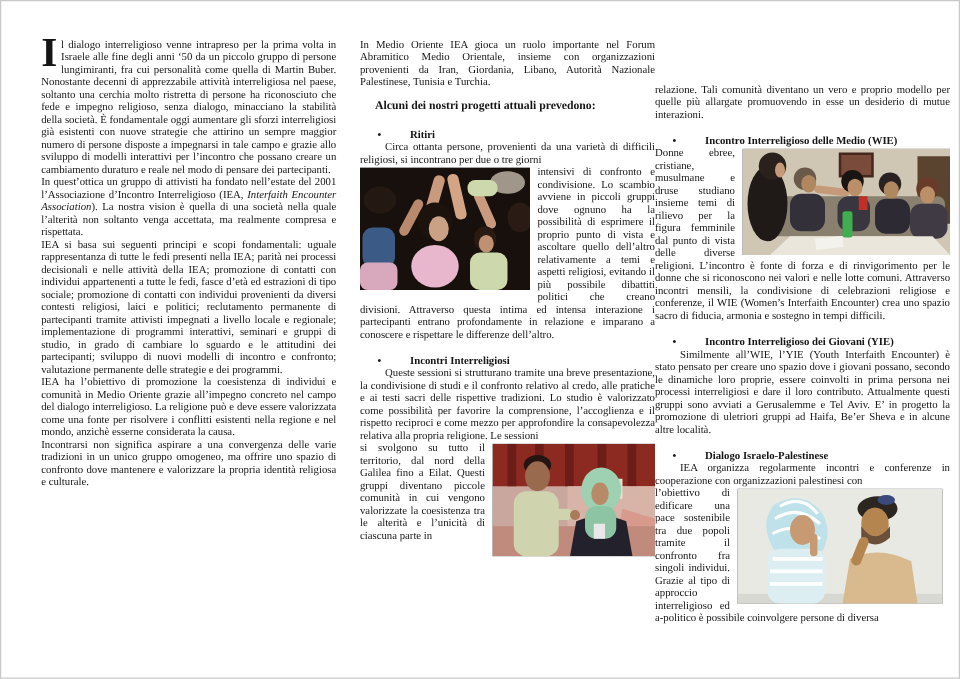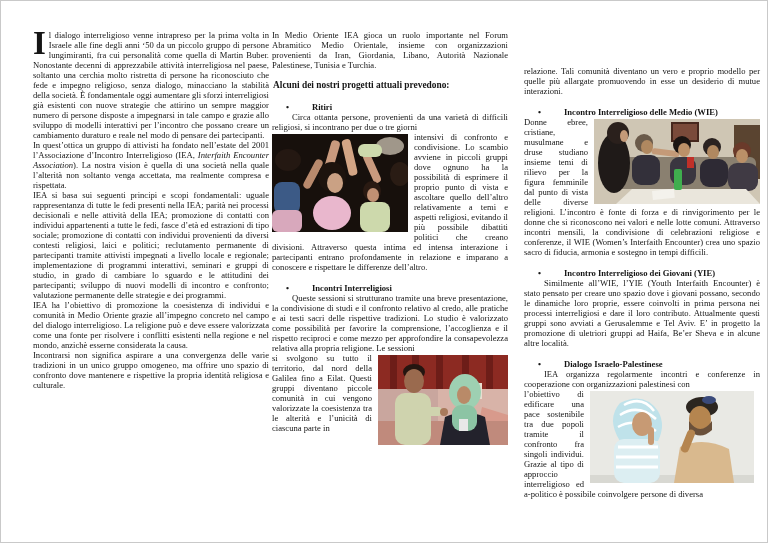--- a/index.html
+++ b/index.html
@@ -2,26 +2,26 @@
 <html><head>
 <meta charset="utf-8">
 <style>
   html,body{margin:0;padding:0;}
   body{
     width:768px;height:543px;background:#ffffff;position:relative;overflow:hidden;
     font-family:"Liberation Serif", serif;font-size:8.6px;line-height:10px;color:#151515;
   }
   .page-frame{position:absolute;inset:0;border:1px solid #c9c9c9;pointer-events:none;}
   .col{position:absolute;top:30px;width:236px;text-align:justify;}
-  #col1{left:33px;} #col2{left:272px;} #col3{left:524px;margin-top:36px;}
+  #col1{left:33px;} #col2{left:288px;} #col3{left:524px;margin-top:36px;}
   p{margin:0;}
   .dropcap{float:left;font-size:33px;line-height:27px;font-weight:bold;padding-right:3px;}
   b{font-weight:normal;} i{font-style:italic;}
   .mb10{margin-bottom:10px;}
-  .heading{font-weight:bold;font-size:9.4px;line-height:11px;margin:10px 0 11px 1px;text-align:left;}
+  .heading{font-weight:bold;font-size:9.4px;line-height:11px;margin:10px 0 11px 12px;text-align:left;}
   .sec{margin-top:11px;}
   .sec-title{position:relative;padding-left:40px;font-weight:bold;text-align:left;}
   .bullet{position:absolute;left:14px;top:0;font-weight:bold;}
   .ind{text-indent:20px;}
   .flow::after{content:"";display:block;clear:both;}
   .photo{overflow:hidden;background:#777;}
   .photo svg{display:block;}
   .fl{float:left;margin:2px 6px 2px 0;}
   .fr{float:right;margin:2px 0 2px 6px;}
   .ph1{width:136px;height:98px;}
@@ -40,21 +40,21 @@
   </p>
   <p>
     <span>In quest’ottica un gruppo di attivisti ha fondato nell’estate del 2001 l’Associazione d’Incontro Interreligioso (IEA, </span><i>Interfaith Encounter Association</i><span>). La nostra </span><b>vision</b><span> è quella di una società nella quale l’alterità non soltanto venga accettata, ma realmente compresa e rispettata.</span>
   </p>
   <p>
     <span>IEA si basa sui seguenti </span><b>principi e scopi fondamentali</b><span>: uguale rappresentanza di tutte le fedi presenti nella IEA; parità nei processi decisionali e nelle attività della IEA; promozione di contatti con individui appartenenti a tutte le fedi, fasce d’età ed estrazioni di tipo sociale; promozione di contatti con individui provenienti da diversi contesti religiosi, laici e politici; reclutamento permanente di partecipanti tramite attivisti impegnati a livello locale e regionale; implementazione di programmi interattivi, seminari e gruppi di studio, in grado di cambiare lo sguardo e le attitudini dei partecipanti; sviluppo di nuovi modelli di incontro e confronto; valutazione permanente delle strategie e dei programmi.</span>
   </p>
   <p>
     <span>IEA ha l’obiettivo di promozione </span><b>la coesistenza di individui e comunità in Medio Oriente</b><span> grazie all’impegno concreto nel campo del dialogo interreligioso. La religione può e deve essere valorizzata come una fonte per risolvere i conflitti esistenti nella regione e nel mondo, anzichè esserne considerata la causa.</span>
   </p>
-  <p>Incontrarsi non significa aspirare a una convergenza delle varie tradizioni in un unico gruppo omogeneo, ma offrire uno spazio di confronto dove mantenere e rispettive la propria identità religiosa e culturale.</p>
+  <p>Incontrarsi non significa aspirare a una convergenza delle varie tradizioni in un unico gruppo omogeneo, ma offrire uno spazio di confronto dove mantenere e valorizzare la propria identità religiosa e culturale.</p>
 </div>
 
 <div class="col" id="col2">
   <p class="mb10">
     <span>In Medio Oriente IEA gioca un ruolo importante nel </span><b>Forum Abramitico Medio Orientale</b><span>, insieme con organizzazioni provenienti da Iran, Giordania, Libano, Autorità Nazionale Palestinese, Tunisia e Turchia.</span>
   </p>
   <p class="heading">Alcuni dei nostri progetti attuali prevedono:</p>
 
   <div class="sec">
     <p class="sec-title">

